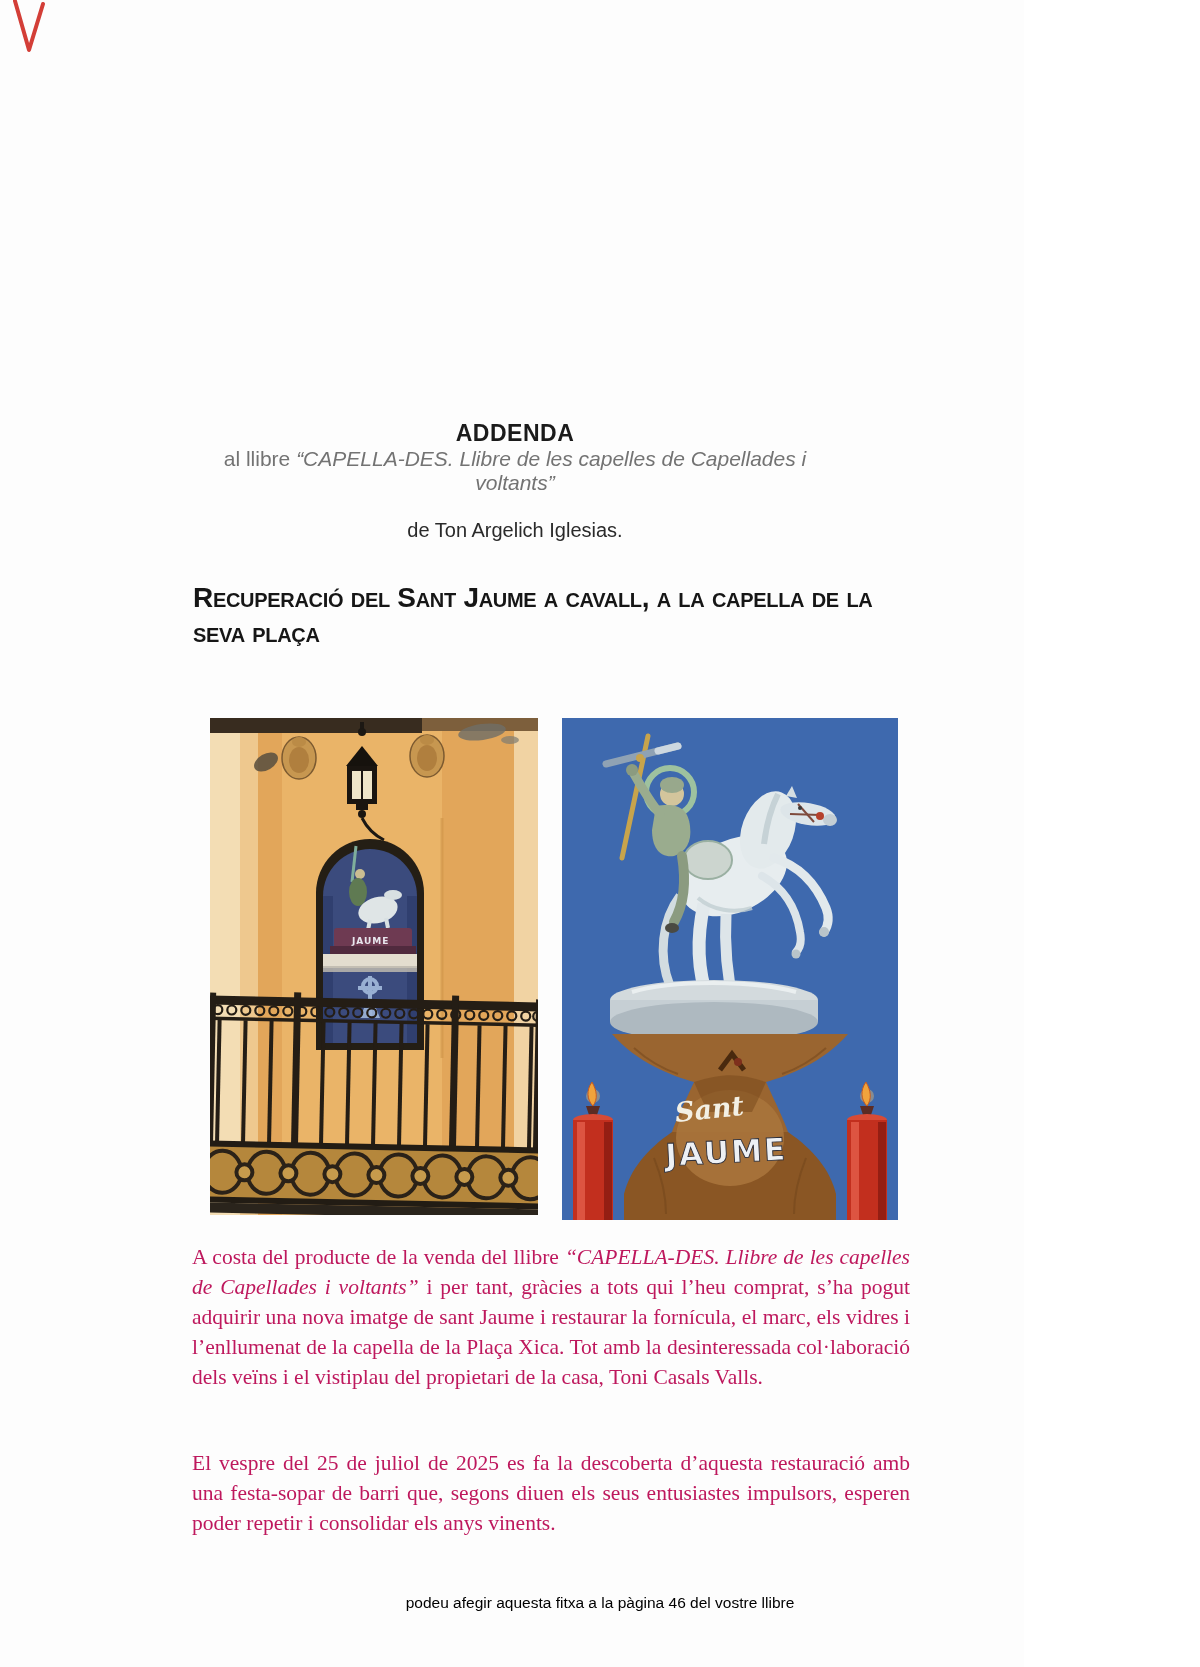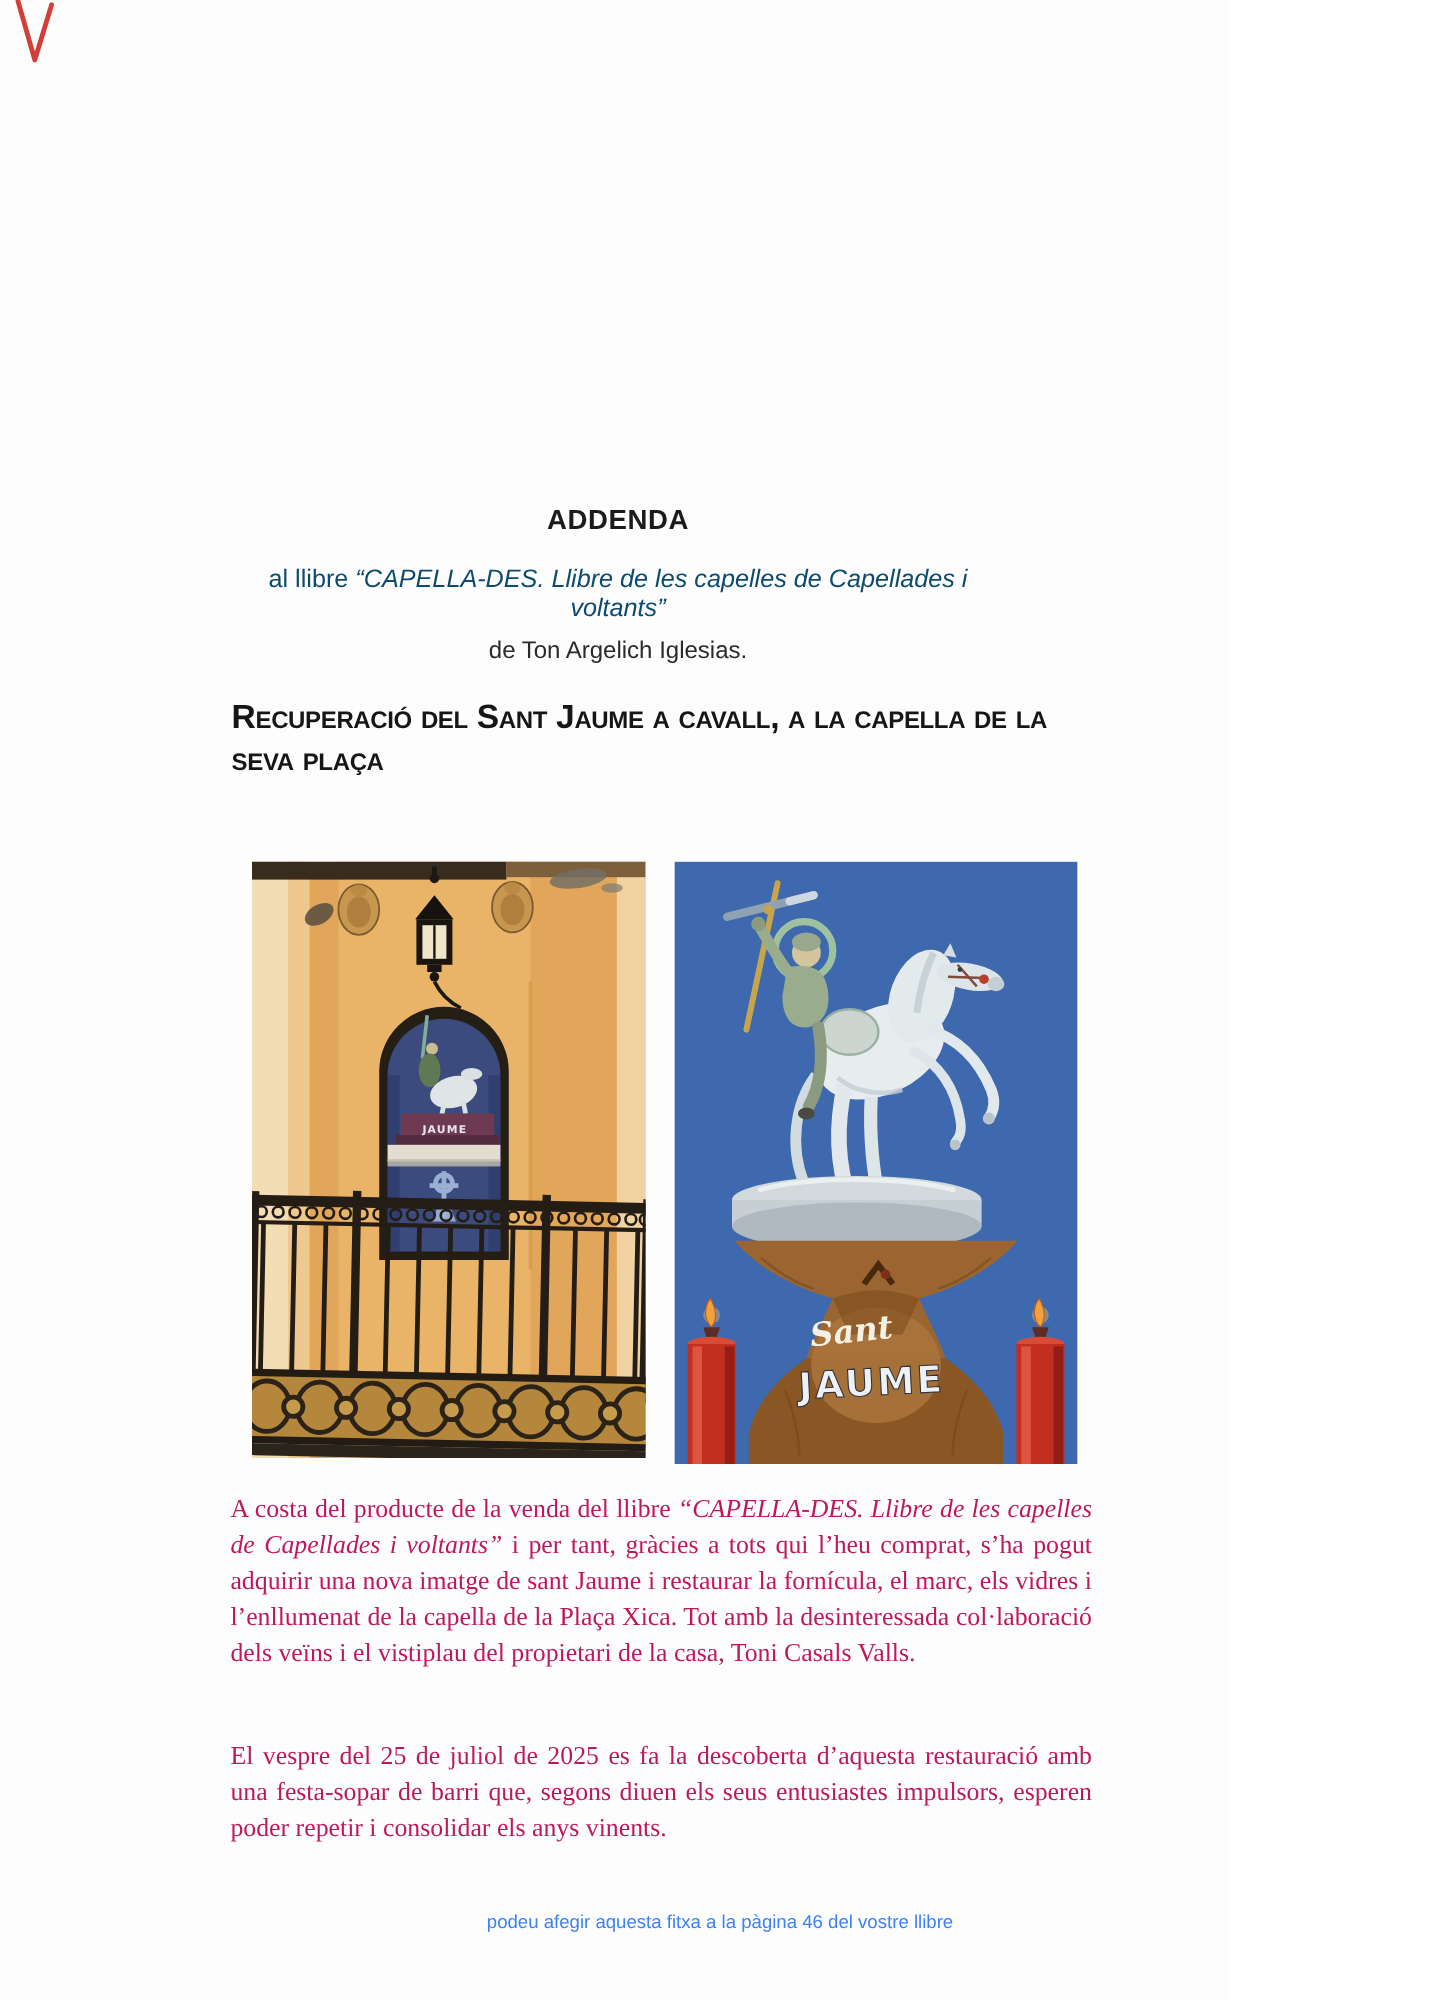--- a/index.html
+++ b/index.html
@@ -16,25 +16,25 @@
 
   
   .header-block{
     position:absolute;left:190px;top:420px;width:650px;
     text-align:center;
   }
   .doc-title{
     font-size:23px;font-weight:bold;letter-spacing:.5px;margin:0;
   }
   .book-ref{
-    margin-top:24px;font-size:21px;color:#0c4a6e;
+    font-size:21px;color:#737373;
   }
   .book-ref .it{font-style:italic;}
   .author-line{
-    margin-top:12px;font-size:20px;color:#2a2a2a;
+    margin-top:24px;font-size:20px;color:#2a2a2a;
   }
 
   
   .article-heading{
     position:absolute;left:193px;top:580px;width:690px;
     margin:0;
     font-family:"Liberation Sans", sans-serif;
     font-weight:bold;
     font-size:28px;line-height:35px;
     font-variant:small-caps;
@@ -56,21 +56,21 @@
     color:#be185d;
   }
   .par-1{top:1242px;}
   .par-2{top:1448px;}
   .body-par .it{font-style:italic;}
 
   
   .footer-note{
     position:absolute;left:0;top:1594px;width:1200px;
     text-align:center;
-    font-size:15.5px;color:#3b82f6;
+    font-size:15.5px;color:#000000;
     font-family:"Liberation Sans", sans-serif;
   }
 </style>
 </head>
 <body>
 
 <div class="page">
 
   <svg class="pen-mark" width="42" height="62" viewBox="0 0 42 62" aria-hidden="true">
     <polyline points="7,1 21,50 35,4" fill="none" stroke="#cf2e26" stroke-width="4" stroke-linecap="round" stroke-linejoin="round" opacity="0.92"></polyline>

